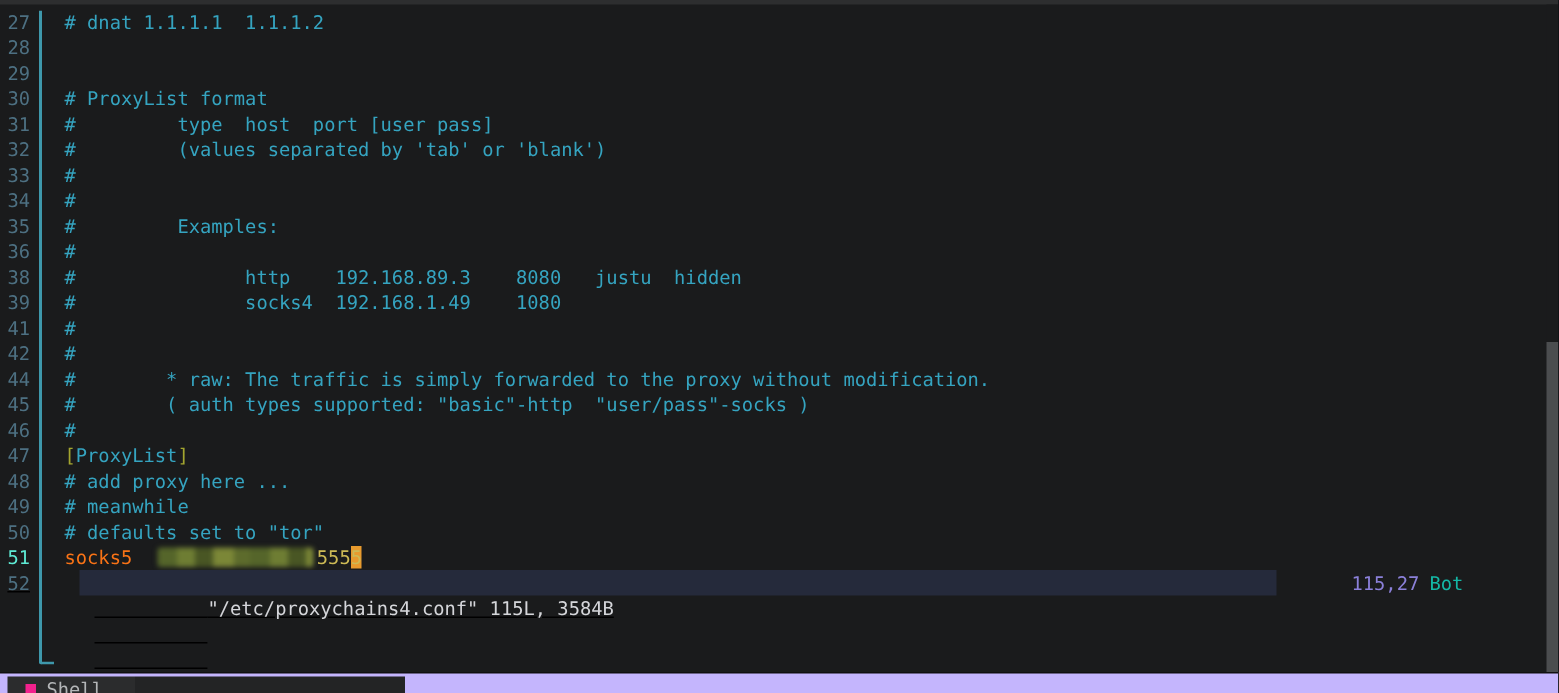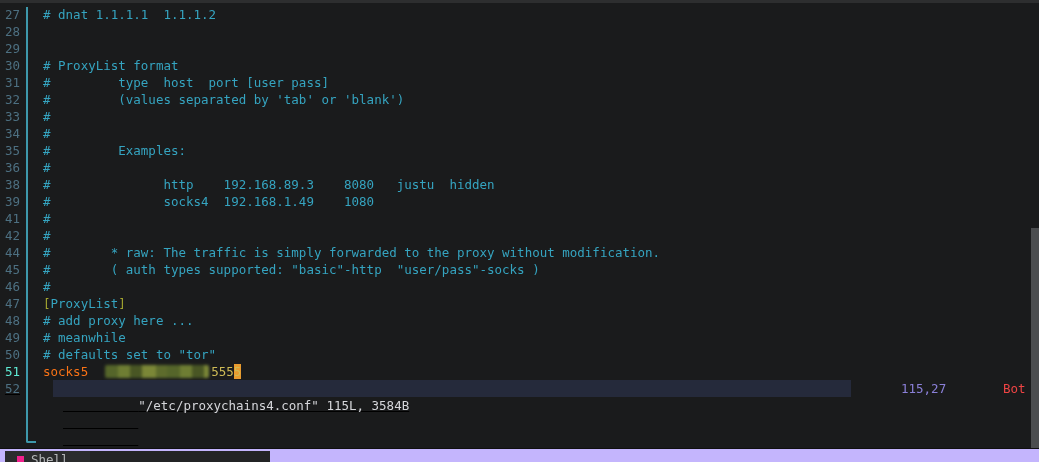--- a/index.html
+++ b/index.html
@@ -34,21 +34,21 @@
     border-left:2px solid #3e98ab;border-bottom:2px solid #3e98ab;
     border-bottom-left-radius:2px;
   }
   .status-row{display:flex;height:17px;line-height:17px;text-decoration:underline;}
   .statusbar{
     flex:none;width:798px;margin-left:33px;position:relative;
     background:#252a3b;color:#d5d6da;padding-left:10px;box-sizing:border-box;
     white-space:pre;
   }
   .ruler{position:absolute;left:848px;top:0;color:#8b80d9;}
-  .scroll-pos{position:absolute;left:950px;top:0;color:#ef4444;}
+  .scroll-pos{position:absolute;left:900px;top:0;color:#14b8a6;}
   .scrollbar{position:absolute;top:3px;right:0;width:8px;height:446px;background:#1a1b1c;}
   .scroll-thumb{position:absolute;top:225px;left:0;width:8px;height:221px;background:#4b4d4f;}
   .tabbar{
     position:absolute;left:0;right:0;bottom:0;height:13px;
     background:#c4b5fd;border-top:1px solid #101010;overflow:hidden;
   }
   .tab{
     position:absolute;left:5px;top:2px;width:85px;height:24px;
     background:#2b2c2d;display:flex;align-items:flex-start;
   }

